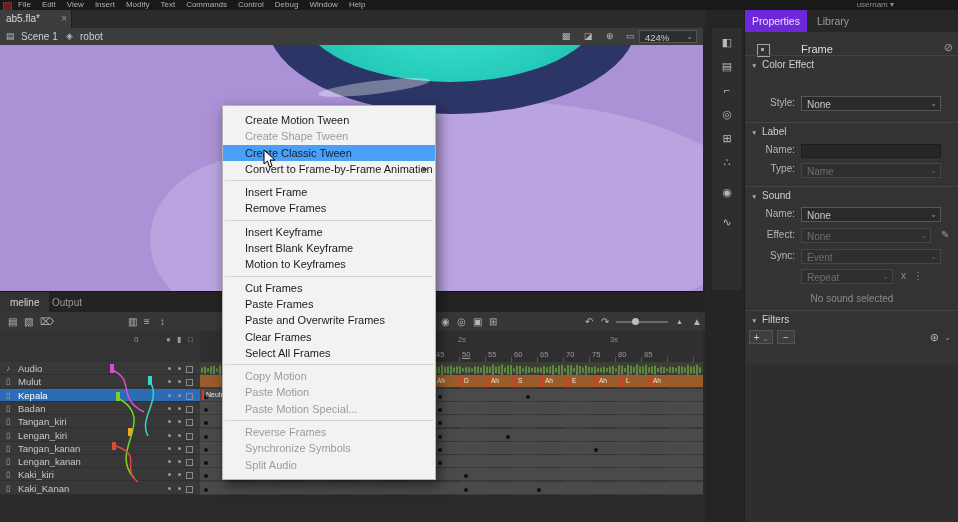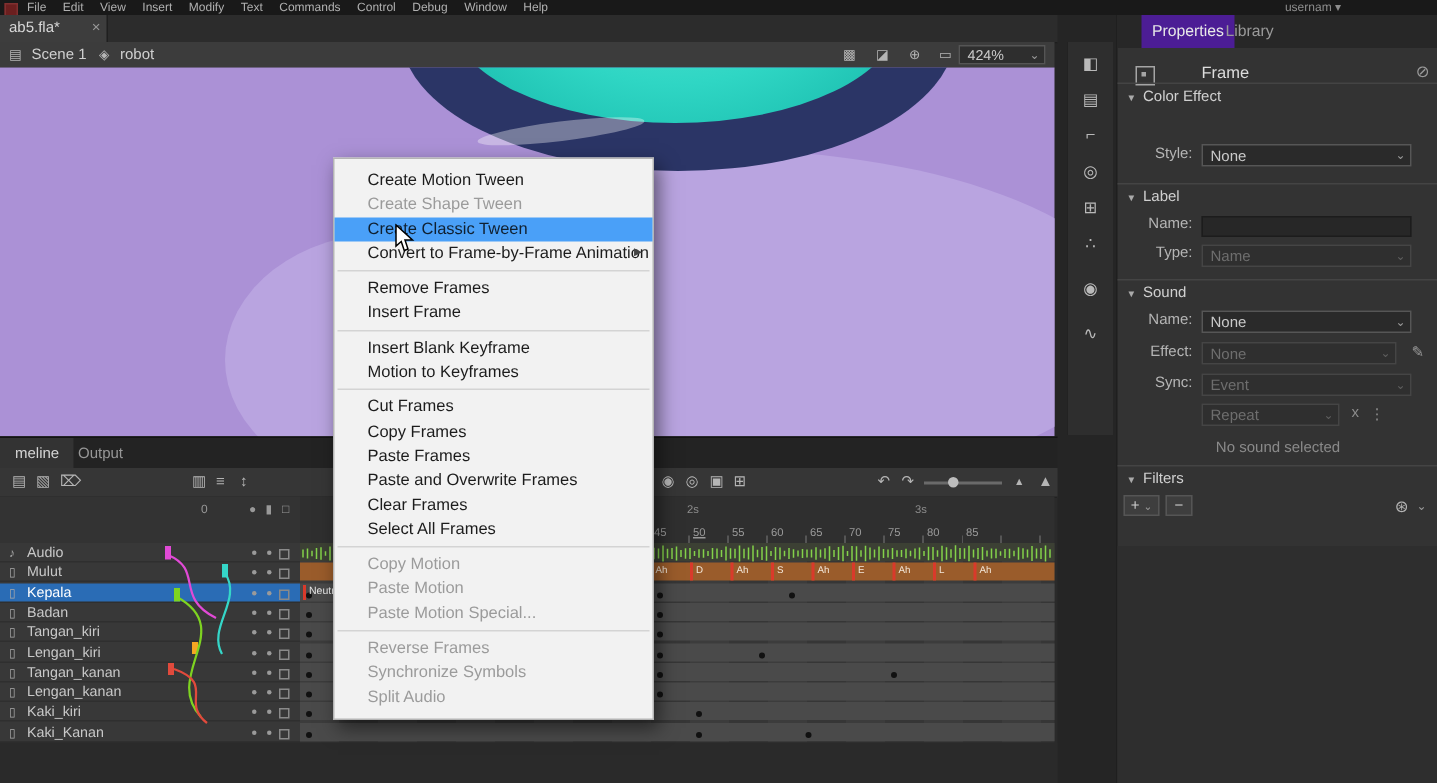--- a/index.html
+++ b/index.html
@@ -33,21 +33,21 @@
                background:radial-gradient(ellipse at 50% 18%, #63e7d6 0%, #2fd6c4 55%, #15b6a8 100%);}
   #visor-shine{position:absolute;left:318px;top:36px;width:112px;height:13px;border-radius:50%;
                background:rgba(255,255,255,0.35);transform:rotate(-7deg);}
   
   #dock{left:711px;top:28px;width:30px;height:262px;background:#2e2e2e;border-left:1px solid #222;}
   .dock-icon{position:absolute;left:0;width:30px;text-align:center;font-size:11px;color:#b9b9b9;cursor:pointer;}
   
   #props{left:744px;top:10px;width:214px;height:512px;background:#333;border-left:1px solid #1f1f1f;font-size:10px;}
   .pp-tabs{position:absolute;left:0;top:0;width:214px;height:22px;background:#272727;}
   .pp-tab{position:absolute;top:0;height:22px;line-height:22px;text-align:center;font-size:10.5px;}
-  .pp-tab.active{left:16px;width:62px;background:#4c1d95;color:#e8e8e8;}
+  .pp-tab.active{left:0;width:62px;background:#6d28d9;color:#e8e8e8;}
   .pp-tab.idle{left:62px;width:52px;color:#9a9a9a;}
   .frame-icon{position:absolute;left:12px;top:34px;width:11px;height:11px;border:1px solid #a5a5a5;}
   .frame-icon::after{content:"";position:absolute;left:3px;top:3px;width:3px;height:3px;background:#a5a5a5;}
   #pp-objtype{position:absolute;left:56px;top:33px;color:#ddd;font-size:11px;}
   #pp-help{position:absolute;right:6px;top:31px;color:#9a9a9a;font-size:11px;}
   .pp-section{position:absolute;left:0;width:214px;height:17px;border-top:1px solid #444;line-height:17px;color:#d0d0d0;}
   .pp-section .tri{position:absolute;left:6px;font-size:6.5px;color:#aaa;top:1px;}
   .pp-section .ttl{position:absolute;left:17px;}
   .pp-label{position:absolute;left:0;width:50px;text-align:right;color:#b5b5b5;}
   .pp-select{position:absolute;left:56px;height:15px;background:#2a2a2a;border:1px solid #565656;line-height:15px;
@@ -604,28 +604,28 @@
       </div>
     <div id="tl-bottom"></div>
   </div>
 
   <div id="context-menu" class="abs">
       <div class="cm-item normal"><span>Create Motion Tween</span></div>
       <div class="cm-item disabled"><span>Create Shape Tween</span></div>
       <div class="cm-item highlighted"><span>Create Classic Tween</span></div>
       <div class="cm-item normal"><span>Convert to Frame-by-Frame Animation</span><span class="cm-sub">▶</span></div>
       <div class="cm-sep"></div>
+      <div class="cm-item normal"><span>Insert Frame</span></div>
       <div class="cm-item normal"><span>Remove Frames</span></div>
-      <div class="cm-item normal"><span>Insert Frame</span></div>
       <div class="cm-sep"></div>
+      <div class="cm-item normal"><span>Insert Keyframe</span></div>
       <div class="cm-item normal"><span>Insert Blank Keyframe</span></div>
       <div class="cm-item normal"><span>Motion to Keyframes</span></div>
       <div class="cm-sep"></div>
       <div class="cm-item normal"><span>Cut Frames</span></div>
-      <div class="cm-item normal"><span>Copy Frames</span></div>
       <div class="cm-item normal"><span>Paste Frames</span></div>
       <div class="cm-item normal"><span>Paste and Overwrite Frames</span></div>
       <div class="cm-item normal"><span>Clear Frames</span></div>
       <div class="cm-item normal"><span>Select All Frames</span></div>
       <div class="cm-sep"></div>
       <div class="cm-item disabled"><span>Copy Motion</span></div>
       <div class="cm-item disabled"><span>Paste Motion</span></div>
       <div class="cm-item disabled"><span>Paste Motion Special...</span></div>
       <div class="cm-sep"></div>
       <div class="cm-item disabled"><span>Reverse Frames</span></div>

